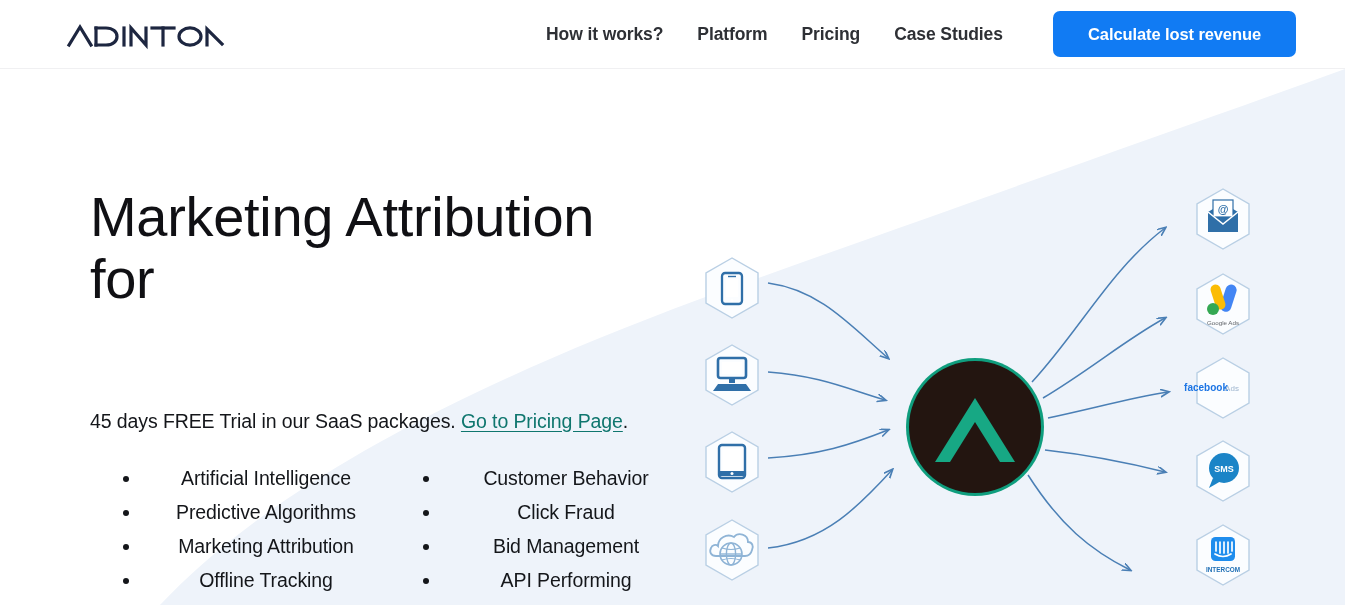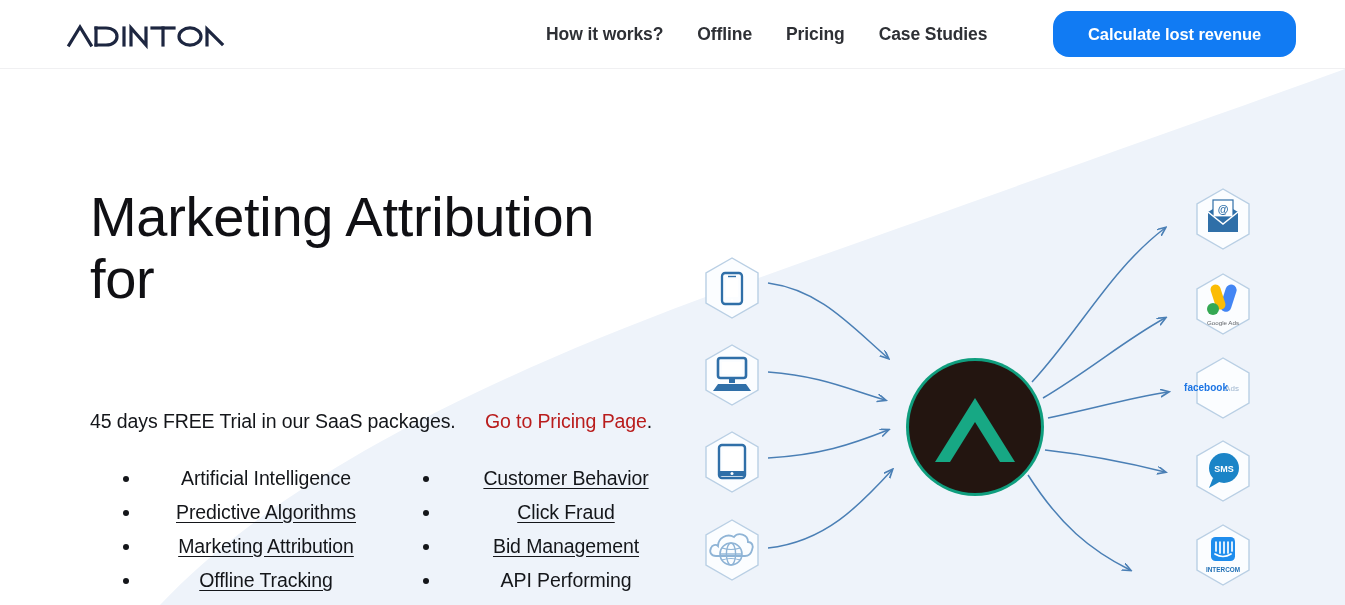--- a/index.html
+++ b/index.html
@@ -79,21 +79,21 @@
 
   .cta-button {
     position: absolute;
     left: 1053px;
     top: 11px;
     width: 243px;
     height: 46px;
     background: #117bf3;
     color: #ffffff;
     border: none;
-    border-radius: 16px;
+    border-radius: 7px;
     font-family: "Liberation Sans", sans-serif;
     font-size: 16.5px;
     font-weight: bold;
     letter-spacing: -0.1px;
     cursor: pointer;
     display: flex;
     align-items: center;
     justify-content: center;
   }
 
@@ -118,23 +118,23 @@
   .hero-sub {
     margin-top: 36px;
     font-size: 19.5px;
     font-weight: 400;
     color: #14161a;
     letter-spacing: -0.1px;
     line-height: 26px;
   }
 
   .hero-sub a {
-    color: #b91c1c;
+    color: #0f766e;
+    text-decoration: underline;
     text-underline-offset: 3px;
-    margin-left: 24px;
   }
 
   .feature-lists {
     margin-top: 27px;
     display: flex;
     gap: 0px;
   }
 
   .feature-col {
     width: 300px;
@@ -160,21 +160,20 @@
     position: absolute;
     left: 33px;
     top: 15px;
     width: 6px;
     height: 6px;
     background: #14161a;
     border-radius: 50%;
   }
 
   .feature-col li span.link {
-    text-decoration: underline;
     text-underline-offset: 3px;
     cursor: pointer;
   }
 
   .feature-col li span.plain {
     text-decoration: none;
   }
 
   
   .diagram {
@@ -215,21 +214,21 @@
 
           <ellipse cx="124" cy="18.5" rx="11" ry="8.6"></ellipse>
 
           <path d="M141,27 L141,11 L156,26"></path>
         </g>
       </svg>
     </div>
 
     <nav class="nav">
       <a class="nav-item">How it works?</a>
-      <a class="nav-item">Offline</a>
+      <a class="nav-item">Platform</a>
       <a class="nav-item">Pricing</a>
       <a class="nav-item">Case Studies</a>
     </nav>
 
     <button class="cta-button">Calculate lost revenue</button>
   </div>
 
   <div class="hero-left">
 
     <h1 class="hero-title">

